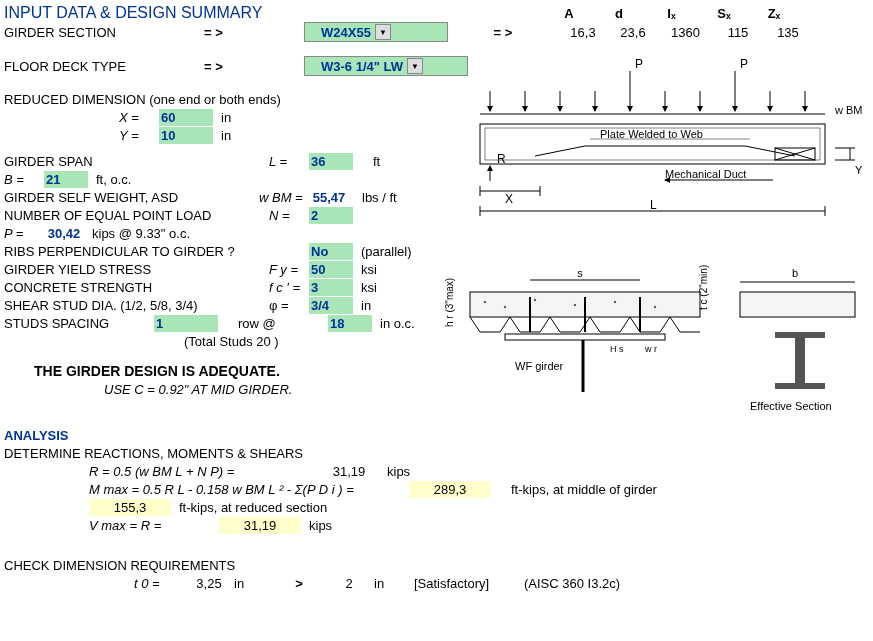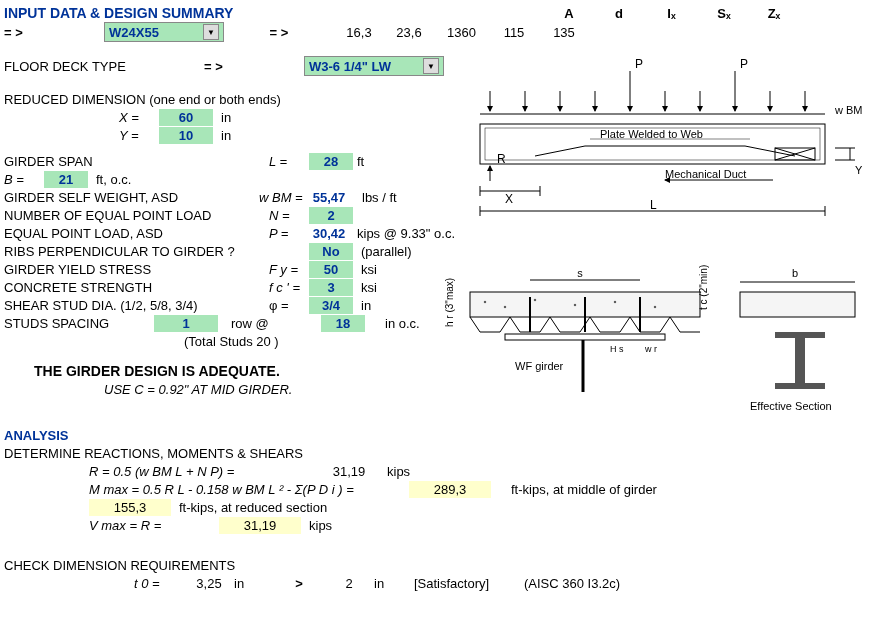--- a/index.html
+++ b/index.html
@@ -7,42 +7,41 @@
   font-size: 13px;
   color: #000;
   margin: 0;
   padding: 4px;
   width: 873px;
   background: #fff;
 }
 .row { display: flex; align-items: center; min-height: 18px; }
 .bold { font-weight: bold; }
 .blue { color: #003399; }
-.highlight-green { background: #a8e6b8; padding: 1px 2px; display: inline-block; text-align: center; }
+.highlight-green { background: #a8e6b8; padding: 1px 2px; display: inline-block; }
 .highlight-yellow { background: #ffffcc; padding: 1px 16px; display: inline-block; text-align: center; }
 .select-box {
   background: #a8e6b8;
   border: 1px solid #888;
-  padding: 1px 4px;
+  padding: 1px 16px;
   display: inline-flex;
   align-items: center;
-  justify-content: space-between;
 }
 .dropdown-arrow {
   width: 14px;
   height: 14px;
   background: #ddd;
   border: 1px solid #888;
   display: inline-flex;
   align-items: center;
   justify-content: center;
   font-size: 8px;
   margin-left: 4px;
 }
-.header-title { color: #003399; font-weight: bold; font-size: 14px; }
+.header-title { color: #003399; font-weight: normal; font-size: 16px; }
 .ital { font-style: italic; }
 .center { text-align: center; }
 .diagram {
   position: absolute;
   border: none;
 }
 .diagram svg { display: block; }
 </style>
 </head>
 <body>
@@ -51,20 +50,21 @@
   <div class="header-title" style="width:290px">INPUT DATA &amp; DESIGN SUMMARY</div>
   <div style="width:250px"></div>
   <div style="width:50px" class="bold center">A</div>
   <div style="width:50px" class="bold center">d</div>
   <div style="width:55px" class="bold center">Iₓ</div>
   <div style="width:50px" class="bold center">Sₓ</div>
   <div style="width:50px" class="bold center">Zₓ</div>
 </div>
 
 <div class="row">
+  <div style="width:200px">GIRDER SECTION</div>
   <div style="width:40px" class="bold">= &gt;</div>
   <div style="width:60px"></div>
   <div class="select-box" style="width:110px">
     <span class="bold blue">W24X55</span>
     <span class="dropdown-arrow">▼</span>
   </div>
   <div style="width:110px" class="bold center">= &gt;</div>
   <div style="width:50px" class="center">16,3</div>
   <div style="width:50px" class="center">23,6</div>
   <div style="width:55px" class="center">1360</div>
@@ -100,41 +100,40 @@
   <div style="width:40px" class="ital">Y =</div>
   <div class="highlight-green bold blue" style="width:50px">10</div>
   <div style="width:40px;padding-left:8px">in</div>
 </div>
 
 <div style="height:8px"></div>
 
 <div class="row">
   <div style="width:265px">GIRDER SPAN</div>
   <div style="width:40px" class="ital">L =</div>
-  <div class="highlight-green bold blue" style="width:40px">28</div>
-  <div style="padding-left:4px">ft</div>
+  <div class="highlight-green bold blue" style="width:40px">36</div>
+  <div style="padding-left:20px">ft</div>
 </div>
 <div class="row">
   <div style="width:40px" class="ital">B =</div>
   <div class="highlight-green bold blue" style="width:40px">21</div>
   <div style="padding-left:8px">ft, o.c.</div>
 </div>
 <div class="row">
   <div style="width:255px">GIRDER SELF WEIGHT, ASD</div>
   <div style="width:45px" class="ital">w BM =</div>
   <div class="bold blue center" style="width:50px">55,47</div>
   <div style="padding-left:8px">lbs / ft</div>
 </div>
 <div class="row">
   <div style="width:265px">NUMBER OF EQUAL POINT LOAD</div>
   <div style="width:40px" class="ital">N =</div>
   <div class="highlight-green bold blue" style="width:40px">2</div>
 </div>
 <div class="row">
-  <div style="width:265px">EQUAL POINT LOAD, ASD</div>
   <div style="width:40px" class="ital">P =</div>
   <div class="bold blue center" style="width:40px">30,42</div>
   <div style="padding-left:8px">kips @ 9.33" o.c.</div>
 </div>
 <div class="row">
   <div style="width:305px">RIBS PERPENDICULAR TO GIRDER ?</div>
   <div class="highlight-green bold blue" style="width:40px">No</div>
   <div style="padding-left:8px">(parallel)</div>
 </div>
 <div class="row">
@@ -151,23 +150,23 @@
 </div>
 <div class="row">
   <div style="width:265px">SHEAR STUD DIA. (1/2, 5/8, 3/4)</div>
   <div style="width:40px">φ =</div>
   <div class="highlight-green bold blue" style="width:40px">3/4</div>
   <div style="padding-left:8px">in</div>
 </div>
 <div class="row">
   <div style="width:150px">STUDS SPACING</div>
   <div class="highlight-green bold blue" style="width:60px">1</div>
-  <div style="width:90px;padding-left:13px">row @</div>
+  <div style="width:90px;padding-left:20px">row @</div>
   <div class="highlight-green bold blue" style="width:40px">18</div>
-  <div style="padding-left:20px">in o.c.</div>
+  <div style="padding-left:8px">in o.c.</div>
 </div>
 <div class="row">
   <div style="width:180px"></div>
   <div>(Total Studs 20 )</div>
 </div>
 
 <div style="height:12px"></div>
 <div class="row">
   <div style="width:30px"></div>
   <div class="bold" style="font-size:14px">THE GIRDER DESIGN IS ADEQUATE.</div>

